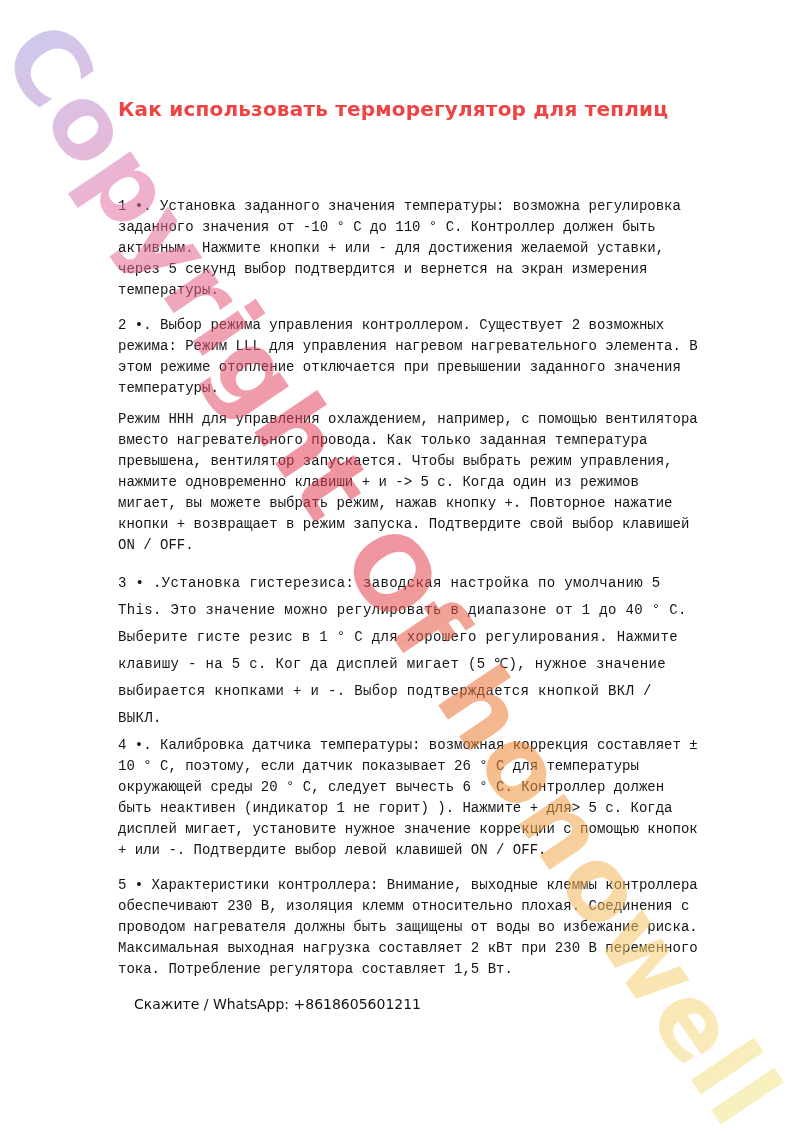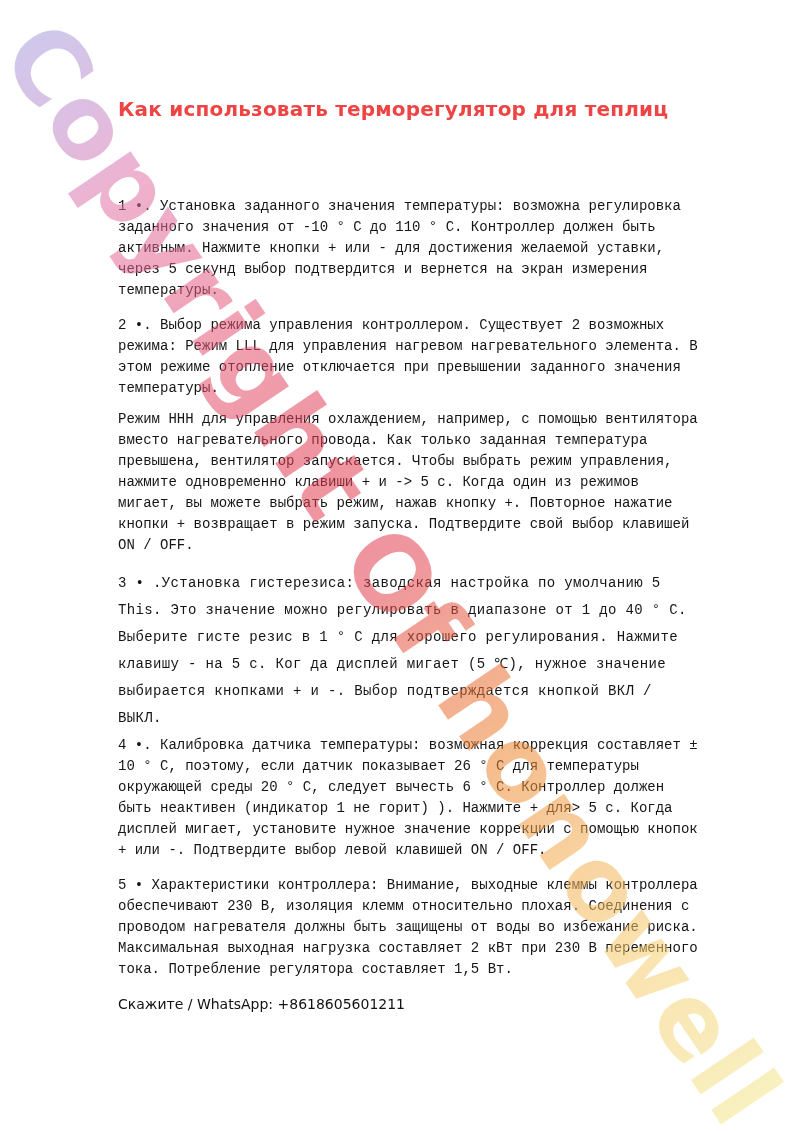--- a/index.html
+++ b/index.html
@@ -35,21 +35,21 @@
     margin:0 0 14px 0;
     color:#151515;
     font-family:Liberation Mono, monospace;
   }
   p.para.tight { margin-bottom:10px; }
   p.para.spaced {
     line-height:27px;
     letter-spacing:0.35px;
     margin-bottom:3px;
   }
-  p.contact-line { margin:0 0 15px 0; }
+  p.contact-line { margin:0 0 15px 16px; }
   .watermark {
     position:absolute;
     left:76px; top:2px;
     transform:rotate(56deg);
     transform-origin:0 0;
     font-family:"DejaVu Sans", sans-serif;
     font-weight:bold;
     font-size:100px;
     letter-spacing:2px;
     white-space:nowrap;

